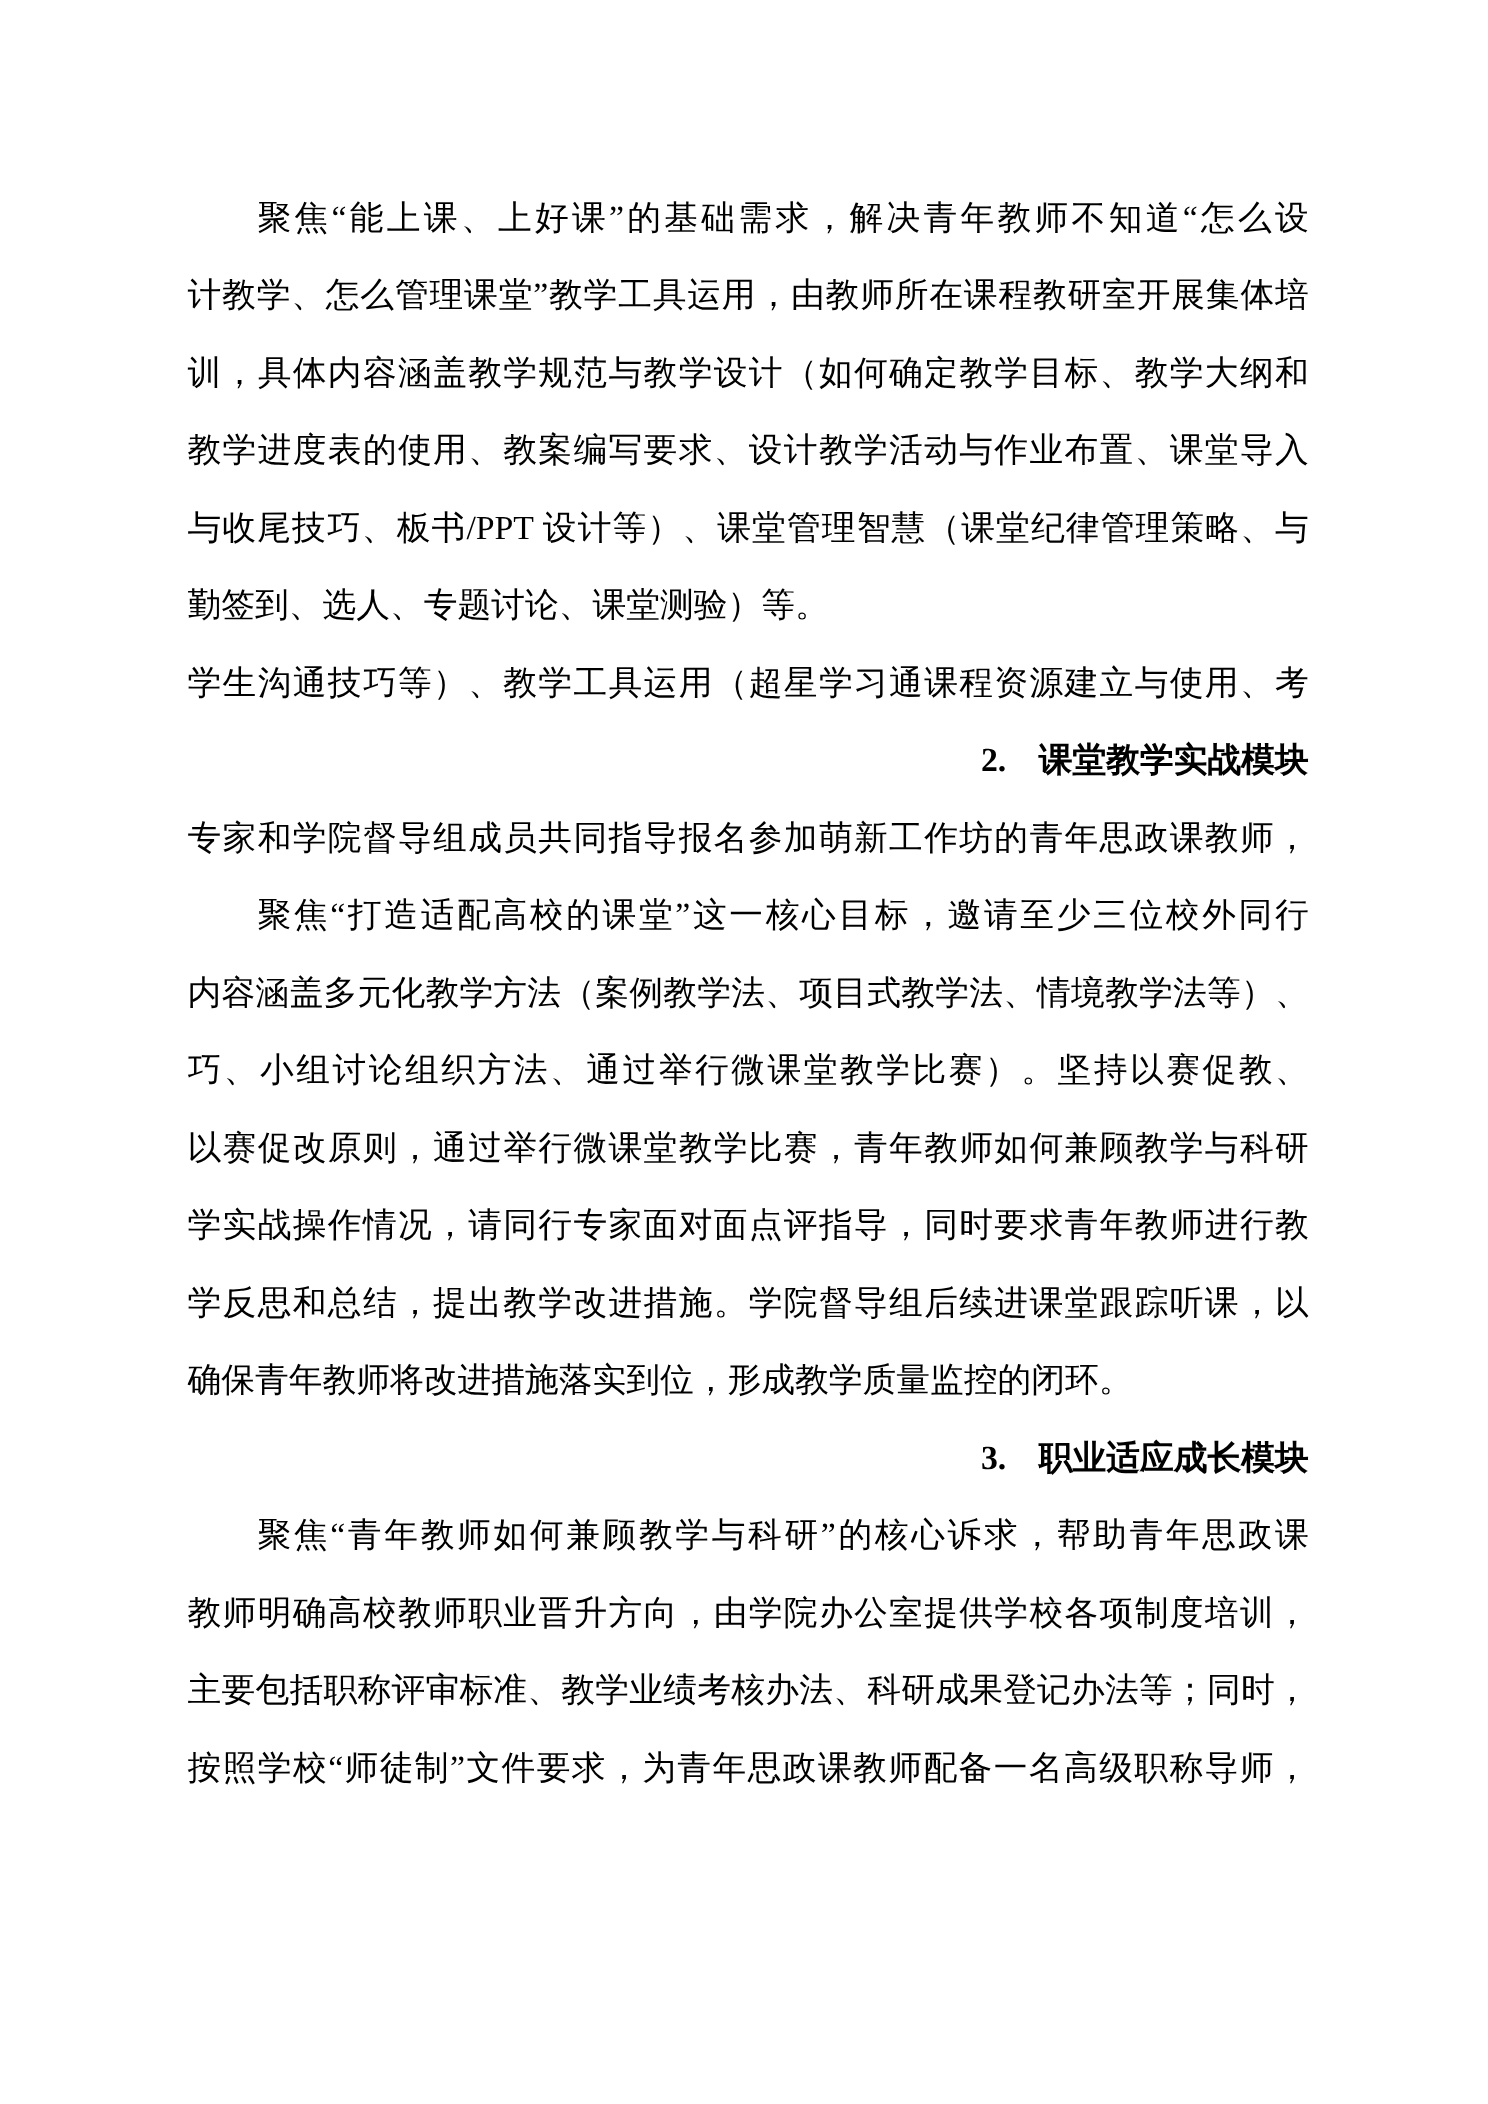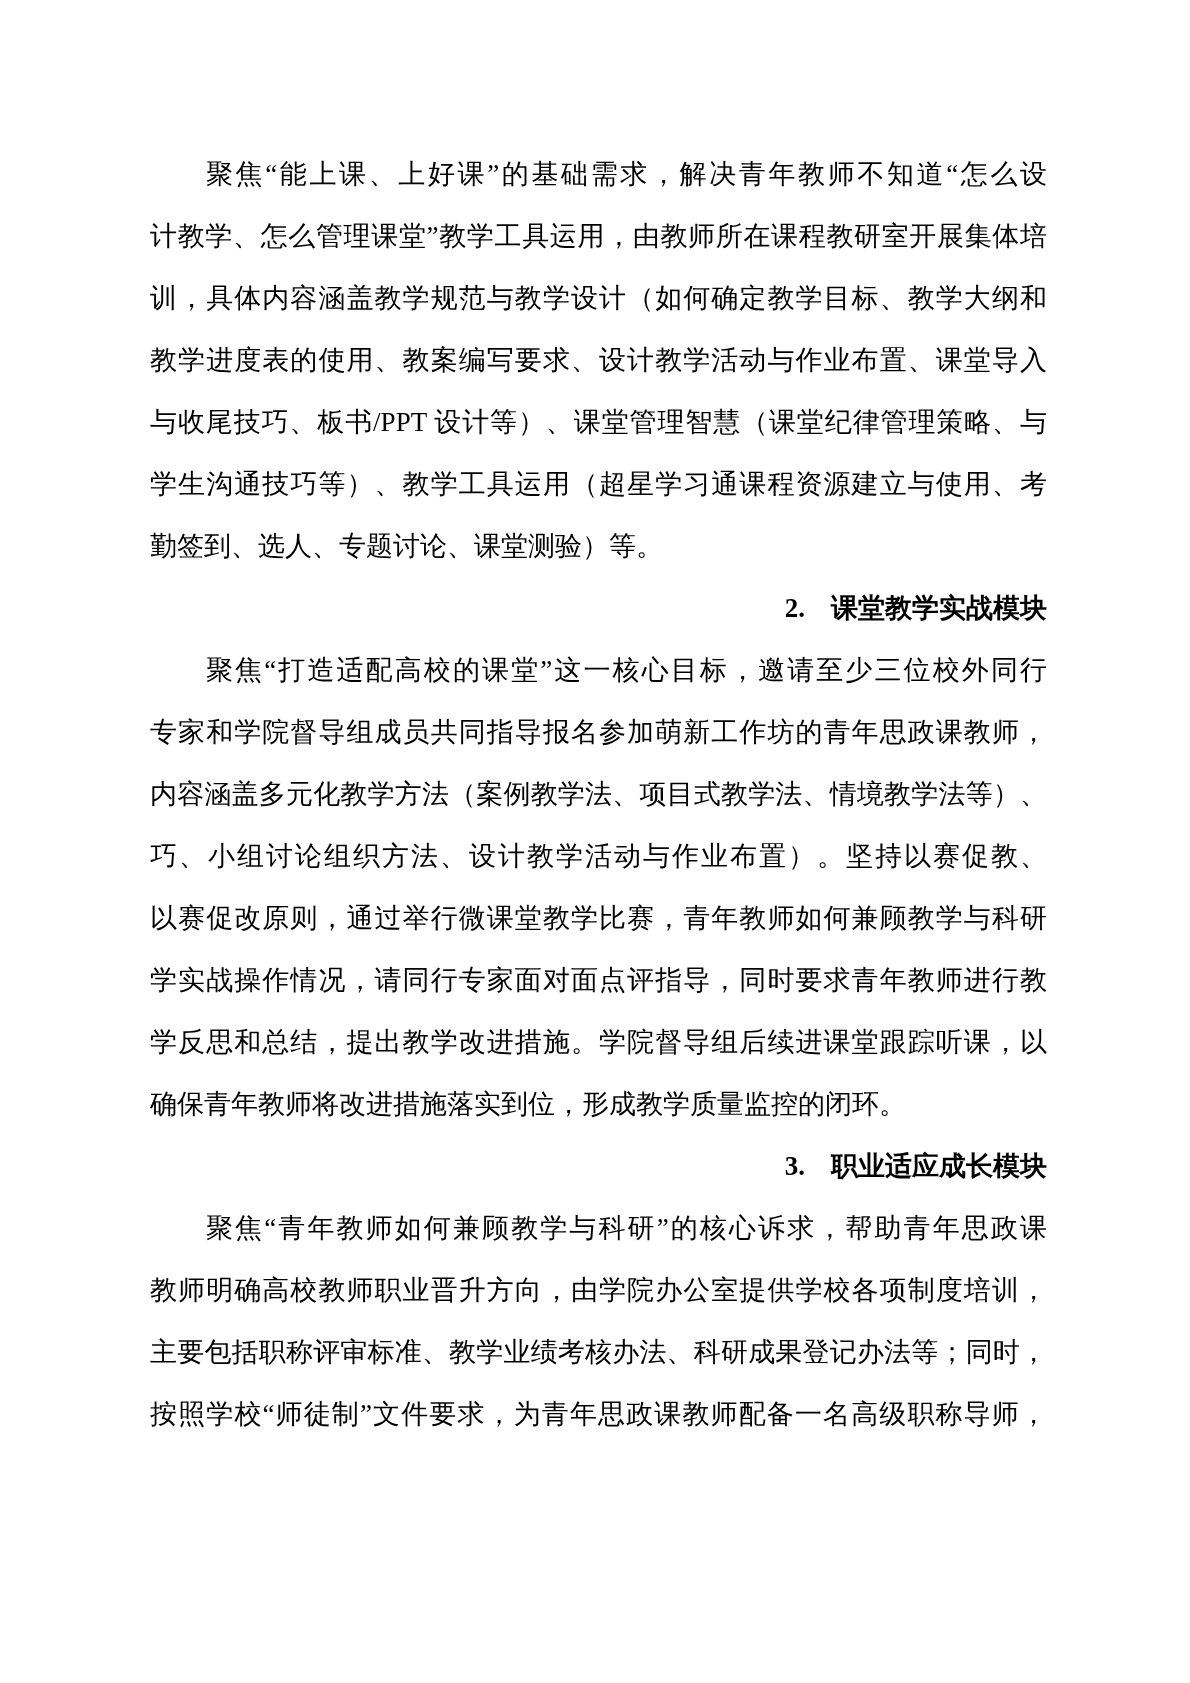--- a/index.html
+++ b/index.html
@@ -66,33 +66,33 @@
 
 <div class="page">
   <div class="doc-content">
 
     <div class="para">
       <span class="line indent">聚焦“能上课、上好课”的基础需求，解决青年教师不知道“怎么设</span>
       <span class="line">计教学、怎么管理课堂”教学工具运用，由教师所在课程教研室开展集体培</span>
       <span class="line">训，具体内容涵盖教学规范与教学设计（如何确定教学目标、教学大纲和</span>
       <span class="line">教学进度表的使用、教案编写要求、设计教学活动与作业布置、课堂导入</span>
       <span class="line">与收尾技巧、板书/PPT 设计等）、课堂管理智慧（课堂纪律管理策略、与</span>
+      <span class="line para-end">勤签到、选人、专题讨论、课堂测验）等。</span>
       <span class="line">学生沟通技巧等）、教学工具运用（超星学习通课程资源建立与使用、考</span>
-      <span class="line para-end">勤签到、选人、专题讨论、课堂测验）等。</span>
     </div>
 
     <div class="heading">
       <span class="h-num">2.</span><span class="h-title">课堂教学实战模块</span>
     </div>
 
     <div class="para">
+      <span class="line">专家和学院督导组成员共同指导报名参加萌新工作坊的青年思政课教师，</span>
       <span class="line indent">聚焦“打造适配高校的课堂”这一核心目标，邀请至少三位校外同行</span>
-      <span class="line">专家和学院督导组成员共同指导报名参加萌新工作坊的青年思政课教师，</span>
       <span class="line">内容涵盖多元化教学方法（案例教学法、项目式教学法、情境教学法等）、</span>
-      <span class="line">巧、小组讨论组织方法、设计教学活动与作业布置）。坚持以赛促教、</span>
+      <span class="line">巧、小组讨论组织方法、通过举行微课堂教学比赛）。坚持以赛促教、</span>
       <span class="line">以赛促改原则，通过举行微课堂教学比赛，青年教师如何兼顾教学与科研</span>
       <span class="line">学实战操作情况，请同行专家面对面点评指导，同时要求青年教师进行教</span>
       <span class="line">学反思和总结，提出教学改进措施。学院督导组后续进课堂跟踪听课，以</span>
       <span class="line para-end">确保青年教师将改进措施落实到位，形成教学质量监控的闭环。</span>
     </div>
 
     <div class="heading">
       <span class="h-num">3.</span><span class="h-title">职业适应成长模块</span>
     </div>
 

